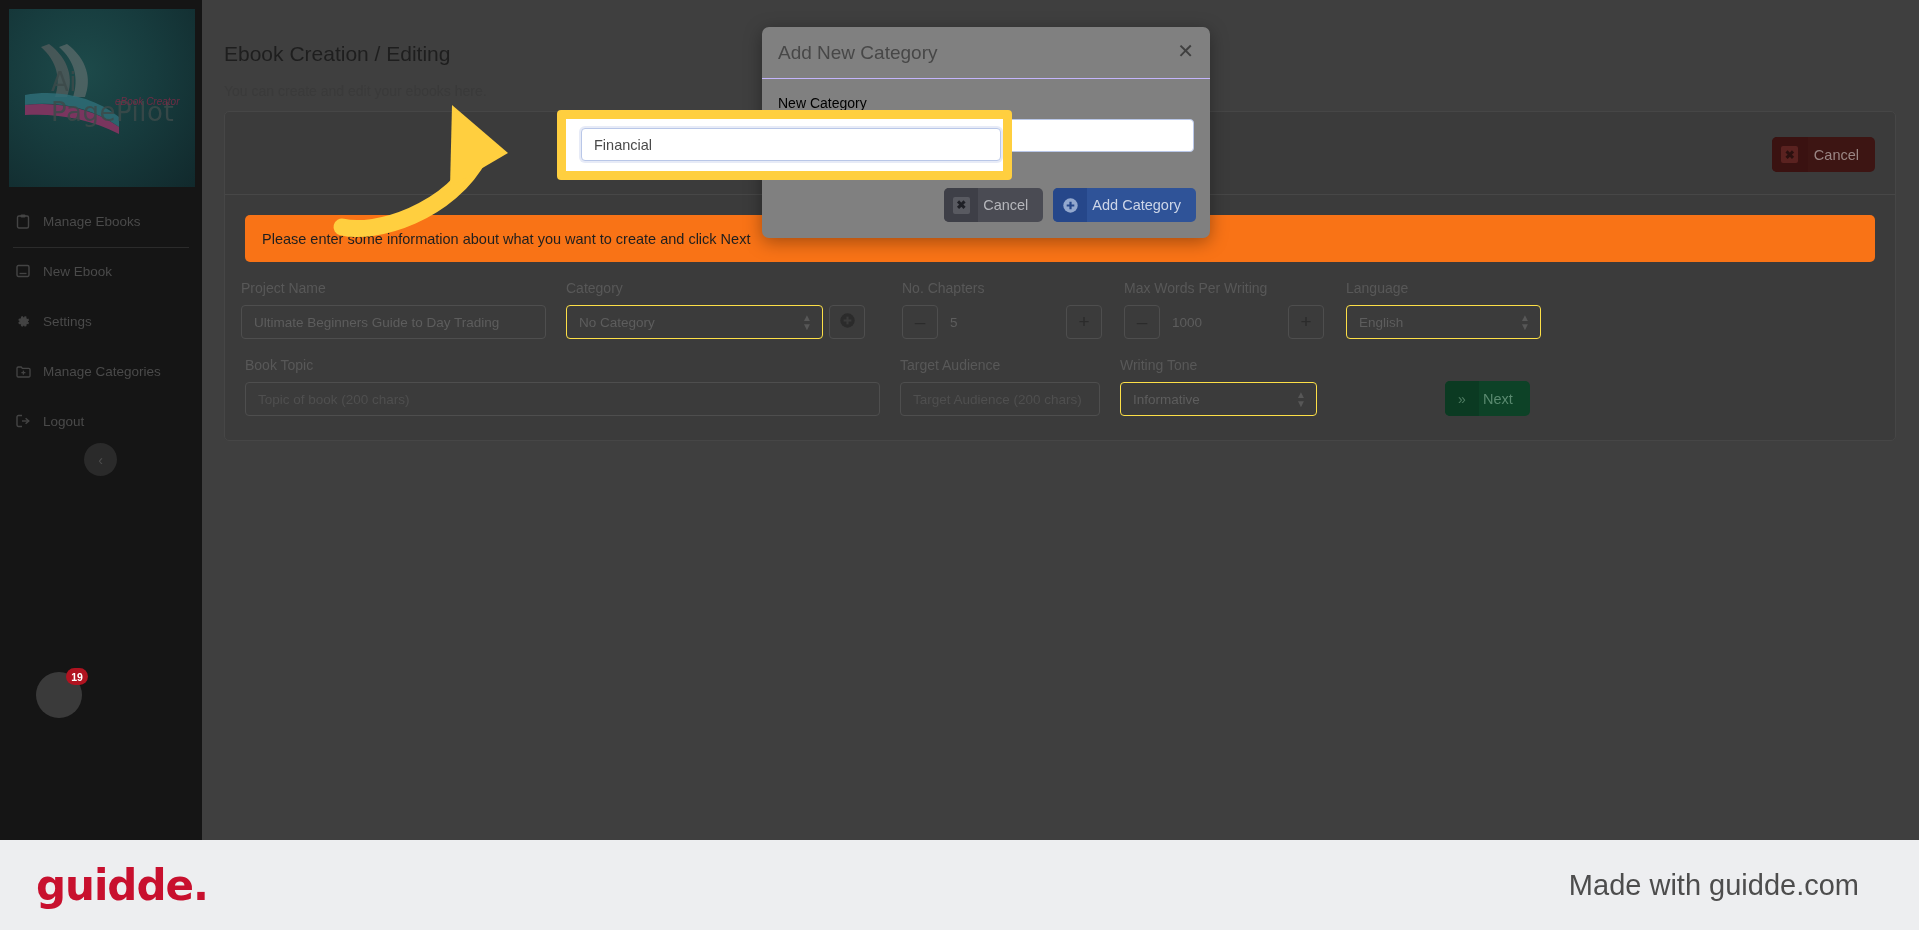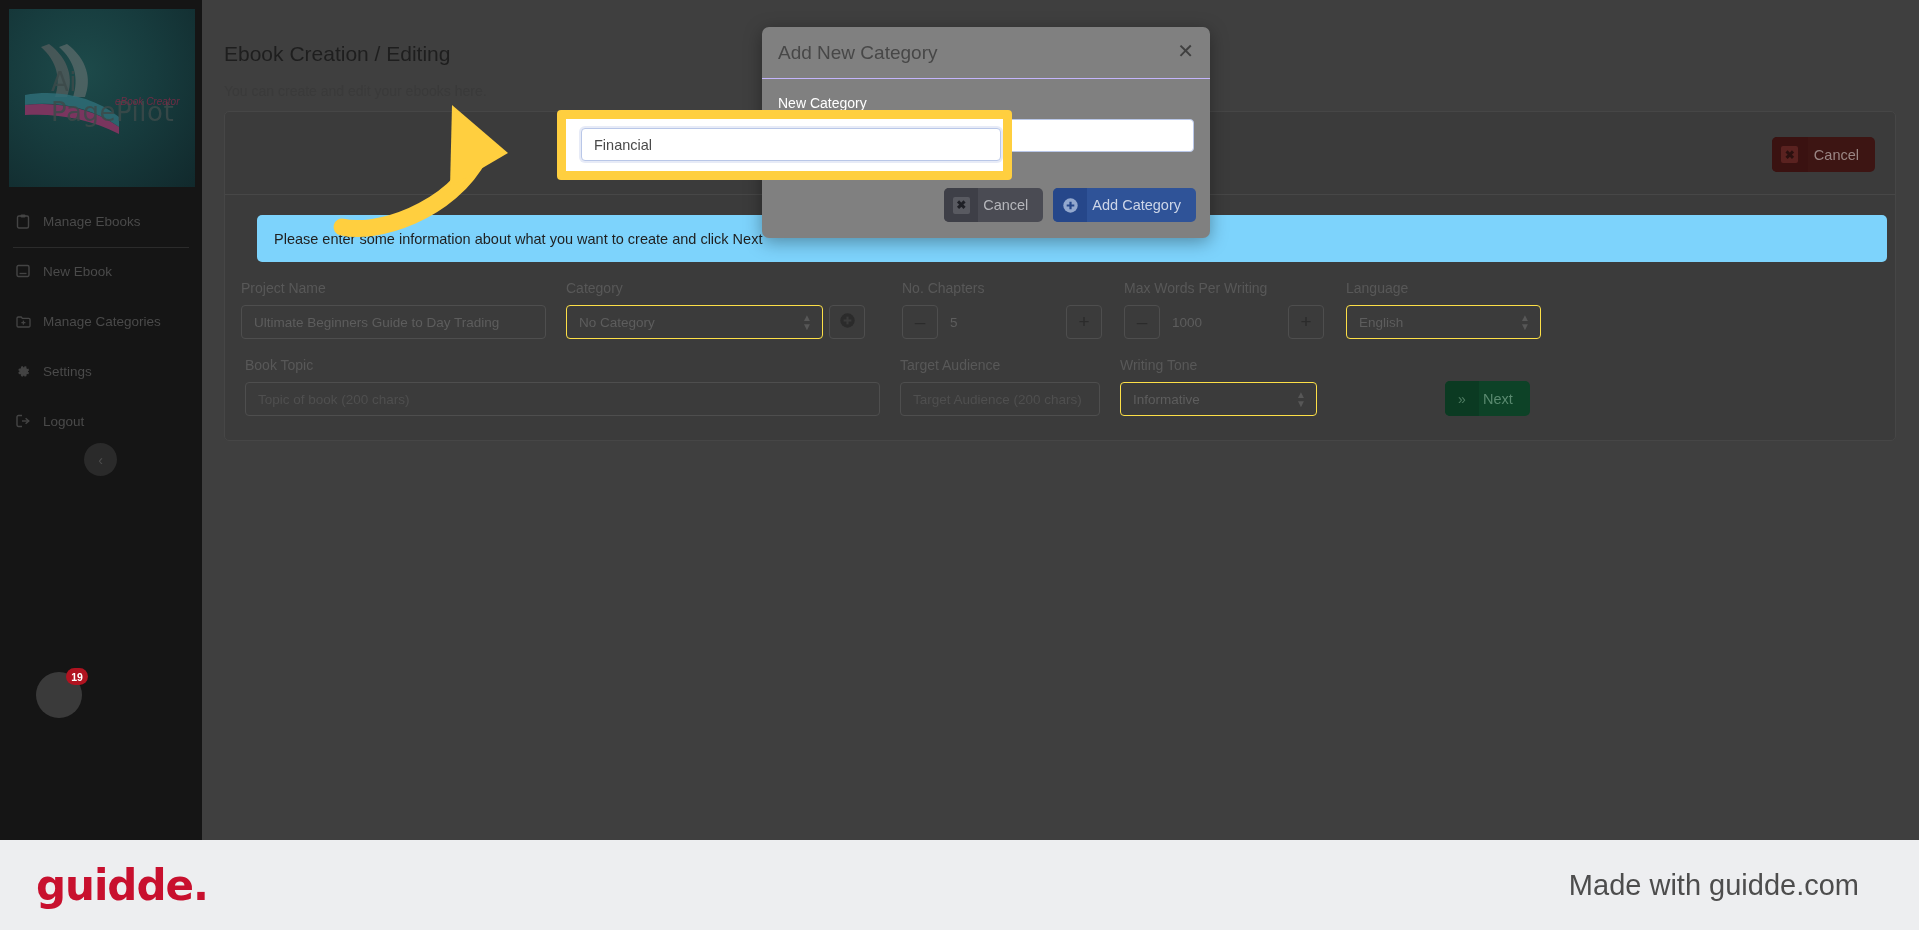--- a/index.html
+++ b/index.html
@@ -116,23 +116,23 @@
   }
   .btn-cancel-top .bico {
     width: 36px; height: 35px; display:flex; align-items:center; justify-content:center;
     background: #3a1211;
   }
   .btn-cancel-top .blabel {
     padding: 0 16px 0 6px; color: #9a8684; font-size: 14.5px;
   }
 
   .notice {
-    position: absolute; left: 32px; top: 103px;
+    position: absolute; left: 20px; top: 103px;
     width: 1630px; height: 47px;
-    background: #7dd3fc; border-radius: 5px;
+    background: #f97316; border-radius: 5px;
     display: flex; align-items: center;
     padding-left: 17px;
     color: #1f1f1f; font-size: 14.5px;
   }
 
   .frow { position: absolute; display: flex; align-items: flex-end; gap: 0; }
   .fgroup { display: flex; flex-direction: column; }
   .flabel {
     font-size: 14px; color: #585858; margin-bottom: 9px;
   }
@@ -197,21 +197,21 @@
     border-bottom: 1px solid #c4b5fd;
     display: flex; align-items: center;
     padding: 0 16px;
   }
   .modal-title { font-size: 19px; color: #474747; }
   .modal-close {
     position: absolute; right: 16px; top: 14px;
     font-size: 20px; color: #3f3f3f; cursor: pointer; line-height: 20px;
   }
   .modal-body { position: relative; padding: 16px 16px 0 16px; }
-  .modal-label { font-size: 14px; color: #ffffff; }
+  .modal-label { font-size: 14px; color: #000000; }
   .modal-input {
     margin-top: 8px; height: 33px;
     background: #ffffff; border: 1px solid #b9c7e8; border-radius: 4px;
     display: flex; align-items: center; padding: 0 11px;
     color: #4b4b4b; font-size: 14px;
   }
   .modal-foot {
     position: absolute; right: 14px; bottom: 16px;
     display: flex; gap: 10px;
   }
@@ -299,36 +299,36 @@
           <span class="ico">
             <svg width="14" height="14" viewBox="0 0 14 14">
                 <rect x="1" y="1.5" width="12" height="11" rx="1.4" fill="none" stroke="#4a4a4a" stroke-width="1.4"></rect>
                 <line x1="3.5" y1="9.5" x2="10.5" y2="9.5" stroke="#4a4a4a" stroke-width="1.3"></line>
               </svg>
           </span>
           <span>New Ebook</span>
         </div>
         <div class="nav-item">
           <span class="ico">
+            <svg width="15" height="15" viewBox="0 0 16 16">
+                <path fill="#4a4a4a" d="M8 5.3A2.7 2.7 0 1 0 8 10.7 2.7 2.7 0 0 0 8 5.3Zm0 4.1A1.4 1.4 0 1 1 8 6.6a1.4 1.4 0 0 1 0 2.8Z"></path>
+                <path fill="#4a4a4a" d="M14 9.1l-1.2-.5a4.9 4.9 0 0 0 0-1.2l1.2-.5-.8-2-1.3.3a4.9 4.9 0 0 0-.9-.9l.3-1.3-2-.8-.5 1.2a4.9 4.9 0 0 0-1.2 0L7.1 2l-2 .8.3 1.3a4.9 4.9 0 0 0-.9.9L3.2 4.7l-.8 2 1.2.5a4.9 4.9 0 0 0 0 1.2L2.4 9l.8 2 1.3-.3a4.9 4.9 0 0 0 .9.9L5.1 12.9l2 .8.5-1.2a4.9 4.9 0 0 0 1.2 0l.5 1.2 2-.8-.3-1.3a4.9 4.9 0 0 0 .9-.9l1.3.3Z" opacity=".95"></path>
+              </svg>
+          </span>
+          <span>Settings</span>
+        </div>
+        <div class="nav-item">
+          <span class="ico">
             <svg width="15" height="13" viewBox="0 0 15 13">
                 <path d="M1 3.2a1.2 1.2 0 0 1 1.2-1.2h3l1.2 1.4h6.4a1.2 1.2 0 0 1 1.2 1.2v6A1.2 1.2 0 0 1 12.8 12H2.2A1.2 1.2 0 0 1 1 10.8Z" fill="none" stroke="#4a4a4a" stroke-width="1.3"></path>
                 <line x1="7.4" y1="5.6" x2="7.4" y2="9.6" stroke="#4a4a4a" stroke-width="1.3"></line>
                 <line x1="5.4" y1="7.6" x2="9.4" y2="7.6" stroke="#4a4a4a" stroke-width="1.3"></line>
               </svg>
           </span>
           <span>Manage Categories</span>
-        </div>
-        <div class="nav-item">
-          <span class="ico">
-            <svg width="15" height="15" viewBox="0 0 16 16">
-                <path fill="#4a4a4a" d="M8 5.3A2.7 2.7 0 1 0 8 10.7 2.7 2.7 0 0 0 8 5.3Zm0 4.1A1.4 1.4 0 1 1 8 6.6a1.4 1.4 0 0 1 0 2.8Z"></path>
-                <path fill="#4a4a4a" d="M14 9.1l-1.2-.5a4.9 4.9 0 0 0 0-1.2l1.2-.5-.8-2-1.3.3a4.9 4.9 0 0 0-.9-.9l.3-1.3-2-.8-.5 1.2a4.9 4.9 0 0 0-1.2 0L7.1 2l-2 .8.3 1.3a4.9 4.9 0 0 0-.9.9L3.2 4.7l-.8 2 1.2.5a4.9 4.9 0 0 0 0 1.2L2.4 9l.8 2 1.3-.3a4.9 4.9 0 0 0 .9.9L5.1 12.9l2 .8.5-1.2a4.9 4.9 0 0 0 1.2 0l.5 1.2 2-.8-.3-1.3a4.9 4.9 0 0 0 .9-.9l1.3.3Z" opacity=".95"></path>
-              </svg>
-          </span>
-          <span>Settings</span>
         </div>
         <div class="nav-item">
           <span class="ico">
             <svg width="15" height="14" viewBox="0 0 15 14">
                 <path d="M6 1.5H2.4A1.4 1.4 0 0 0 1 2.9v8.2a1.4 1.4 0 0 0 1.4 1.4H6" fill="none" stroke="#4a4a4a" stroke-width="1.4"></path>
                 <path d="M9.6 4.2 12.8 7l-3.2 2.8" fill="none" stroke="#4a4a4a" stroke-width="1.4"></path>
                 <line x1="12.6" y1="7" x2="6" y2="7" stroke="#4a4a4a" stroke-width="1.4"></line>
               </svg>
           </span>
           <span>Logout</span>

